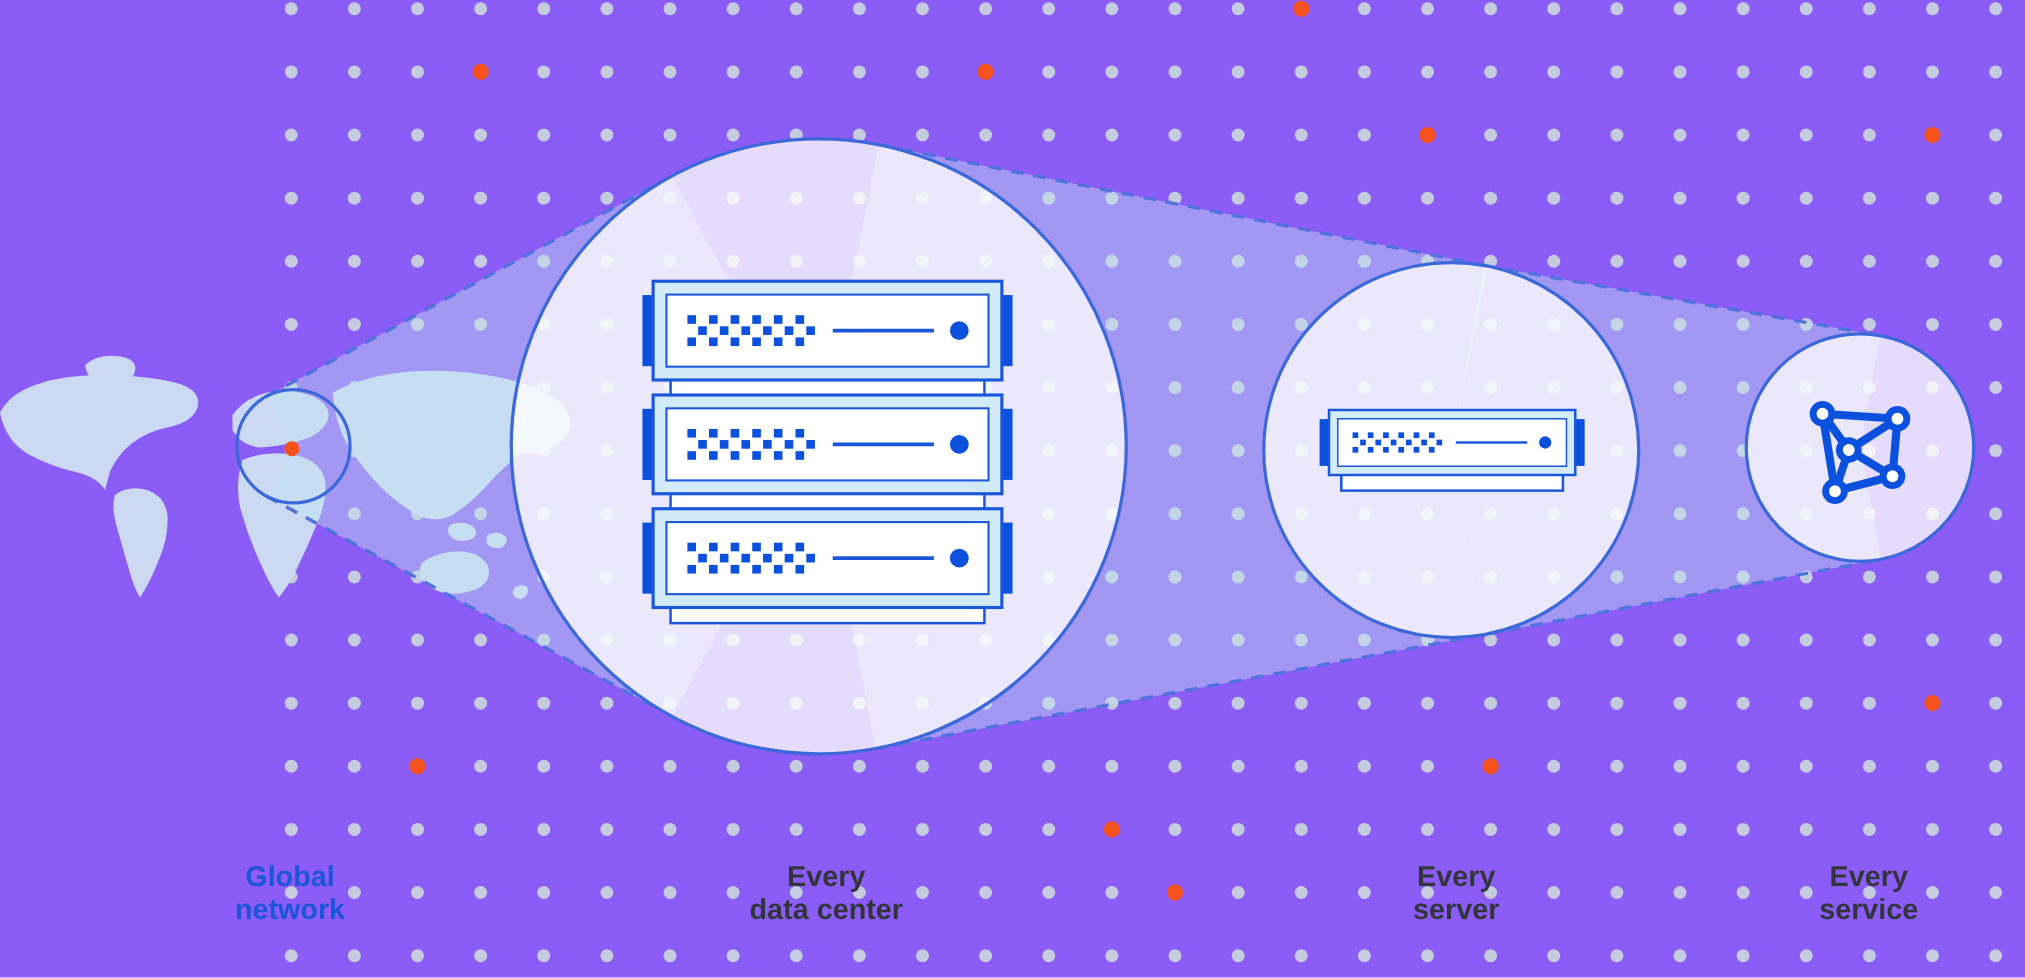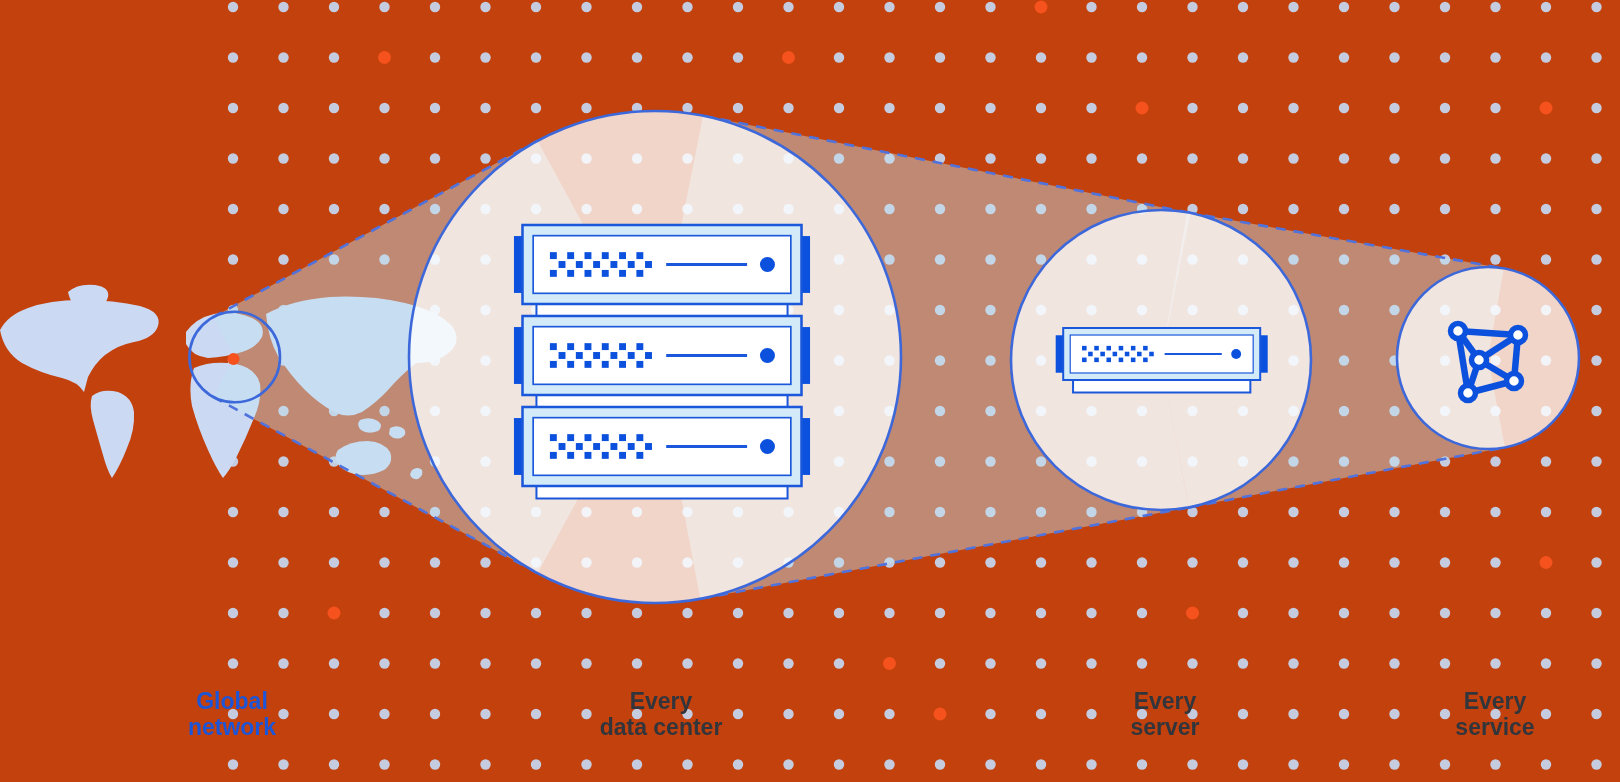--- a/index.html
+++ b/index.html
@@ -1,16 +1,16 @@
 <!DOCTYPE html>
 <html><head>
 <meta charset="utf-8">
 <style>
   html,body{margin:0;padding:0;background:#ffffff;}
-  .stage{width:1620px;height:782px;position:relative;overflow:hidden;background:#c2410c;}
+  .stage{width:1620px;height:782px;position:relative;overflow:hidden;background:#8b5cf6;}
   svg{display:block;}
   .lbl{font-family:"Liberation Sans",sans-serif;font-weight:700;font-size:23px;text-anchor:middle;}
   .lbl-blue{fill:#1d55d8;}
   .lbl-dark{fill:#32363c;}
 </style>
 </head>
 <body>
 
 <div class="stage">
 <svg width="1620" height="782" viewBox="0 0 1620 782">

